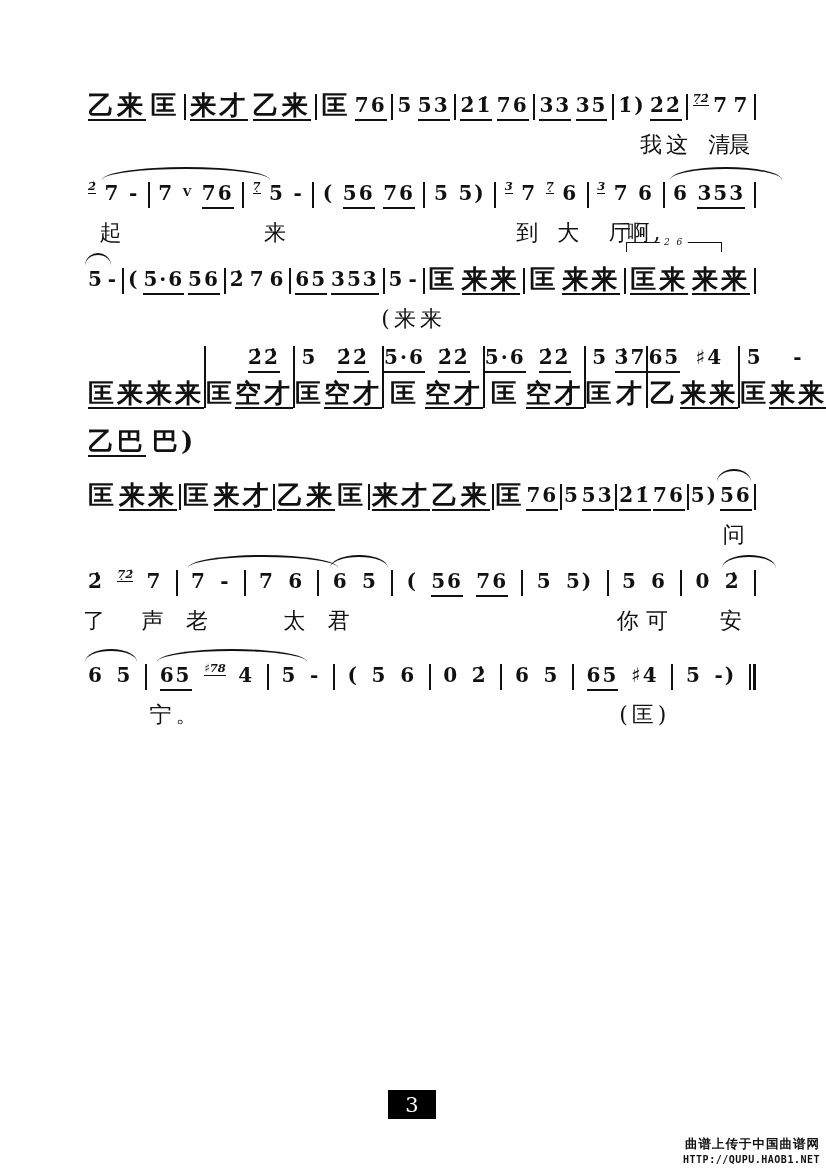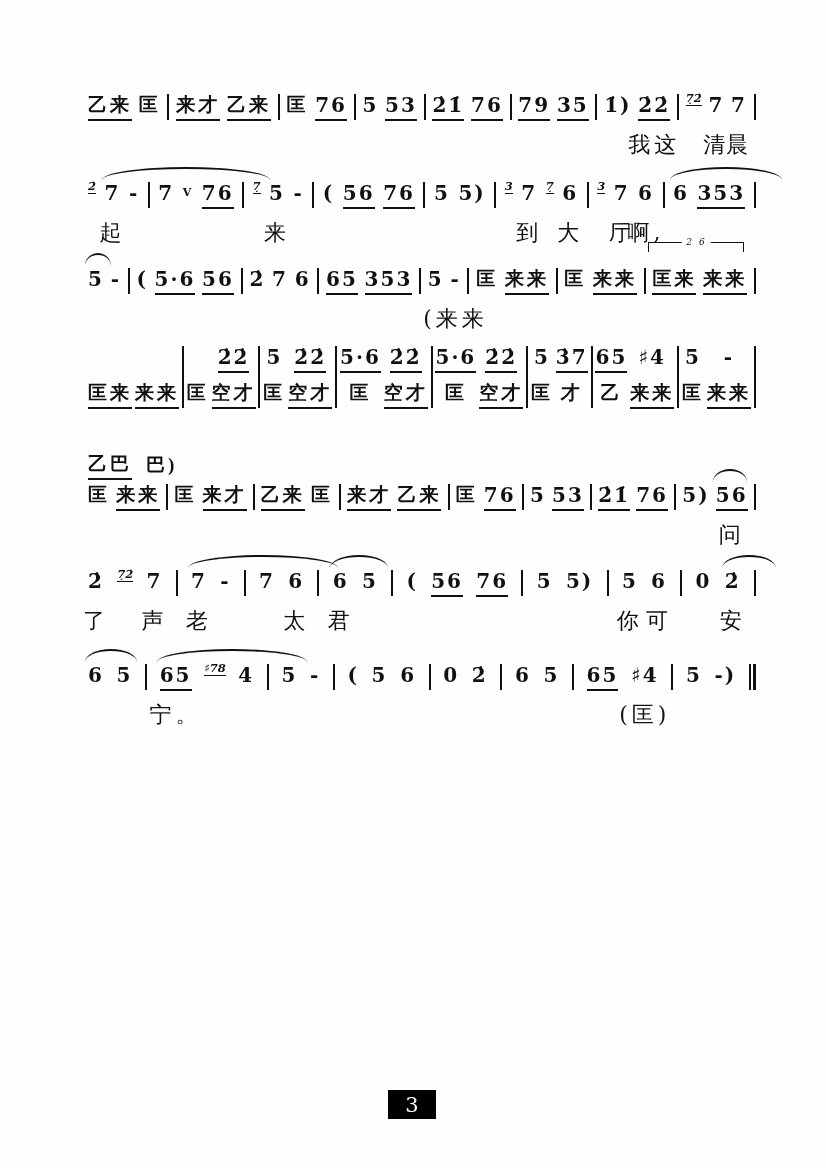--- a/index.html
+++ b/index.html
@@ -6,27 +6,27 @@
   .page{
     position:relative;width:826px;height:1168px;margin:0 auto;
     background:#fefefe;overflow:hidden;color:#111;
     font-family:"DejaVu Serif","Liberation Serif",serif;
   }
   
   .score-line{
     position:absolute;display:flex;align-items:flex-start;
     justify-content:space-between;width:668px;left:88px;height:74px;
   }
-  .score-line.start{justify-content:flex-start;gap:14px;align-items:center;}
+  .score-line.start{justify-content:flex-start;gap:6px;}
   .tok{position:relative;display:inline-block;white-space:nowrap;}
   .n{
     display:inline-block;font-weight:700;font-size:20px;line-height:26px;
     letter-spacing:2px;
   }
-  .n.cjk{font-size:19px;letter-spacing:3px;font-family:Liberation Serif, serif;}
+  .n.cjk{font-size:26px;letter-spacing:3px;}
   .n.u1{border-bottom:2px solid #111;padding-bottom:1px;}
   .n.g{font-size:11.5px;line-height:13px;vertical-align:10px;letter-spacing:0;
        border-bottom:1.5px solid #111;font-style:italic;}
   .n.breath{font-size:11px;vertical-align:12px;border:none;}
   .bar{width:2px;height:26px;background:#111;margin-top:2px;flex:0 0 auto;}
   .bar.end{width:7px;background:
      linear-gradient(to right,#111 0 2px,transparent 2px 4px,#111 4px 7px);}
   .bar.tall{height:62px;}
   .ly{
     position:absolute;top:38px;left:50%;transform:translateX(-50%);
@@ -77,21 +77,21 @@
         <span class="bar"></span>
         <span class="tok"><span class="n cjk">匡</span></span>
         <span class="tok"><span class="n u1">76</span></span>
         <span class="bar"></span>
         <span class="tok"><span class="n">5</span></span>
         <span class="tok"><span class="n u1">53</span></span>
         <span class="bar"></span>
         <span class="tok"><span class="n u1">2̇1̇</span></span>
         <span class="tok"><span class="n u1">76</span></span>
         <span class="bar"></span>
-        <span class="tok"><span class="n u1">79</span></span>
+        <span class="tok"><span class="n u1">33</span></span>
         <span class="tok"><span class="n u1">35</span></span>
         <span class="bar"></span>
         <span class="tok"><span class="n">1̇)</span></span>
         <span class="tok"><span class="n u1">2̇2̇</span><span class="ly">我这</span></span>
         <span class="bar"></span>
         <span class="tok"><span class="n g">7̣2̇</span></span>
         <span class="tok"><span class="n">7</span><span class="ly">清</span></span>
         <span class="tok"><span class="n">7</span><span class="ly">晨</span></span>
         <span class="bar"></span>
       </div>
@@ -375,13 +375,17 @@
         <span class="tok"><span class="n">5</span></span>
         <span class="tok"><span class="n">-)</span></span>
         <span class="bar end"></span>
       </div>
     </div>
 
   <div class="pagenum">
     <span>3</span>
   </div>
 
+  <div class="watermark">
+    <div class="wm1">曲谱上传于中国曲谱网</div>
+    <div class="wm2">HTTP://QUPU.HAOB1.NET</div>
+  </div>
 </div>
 
 </body></html>

